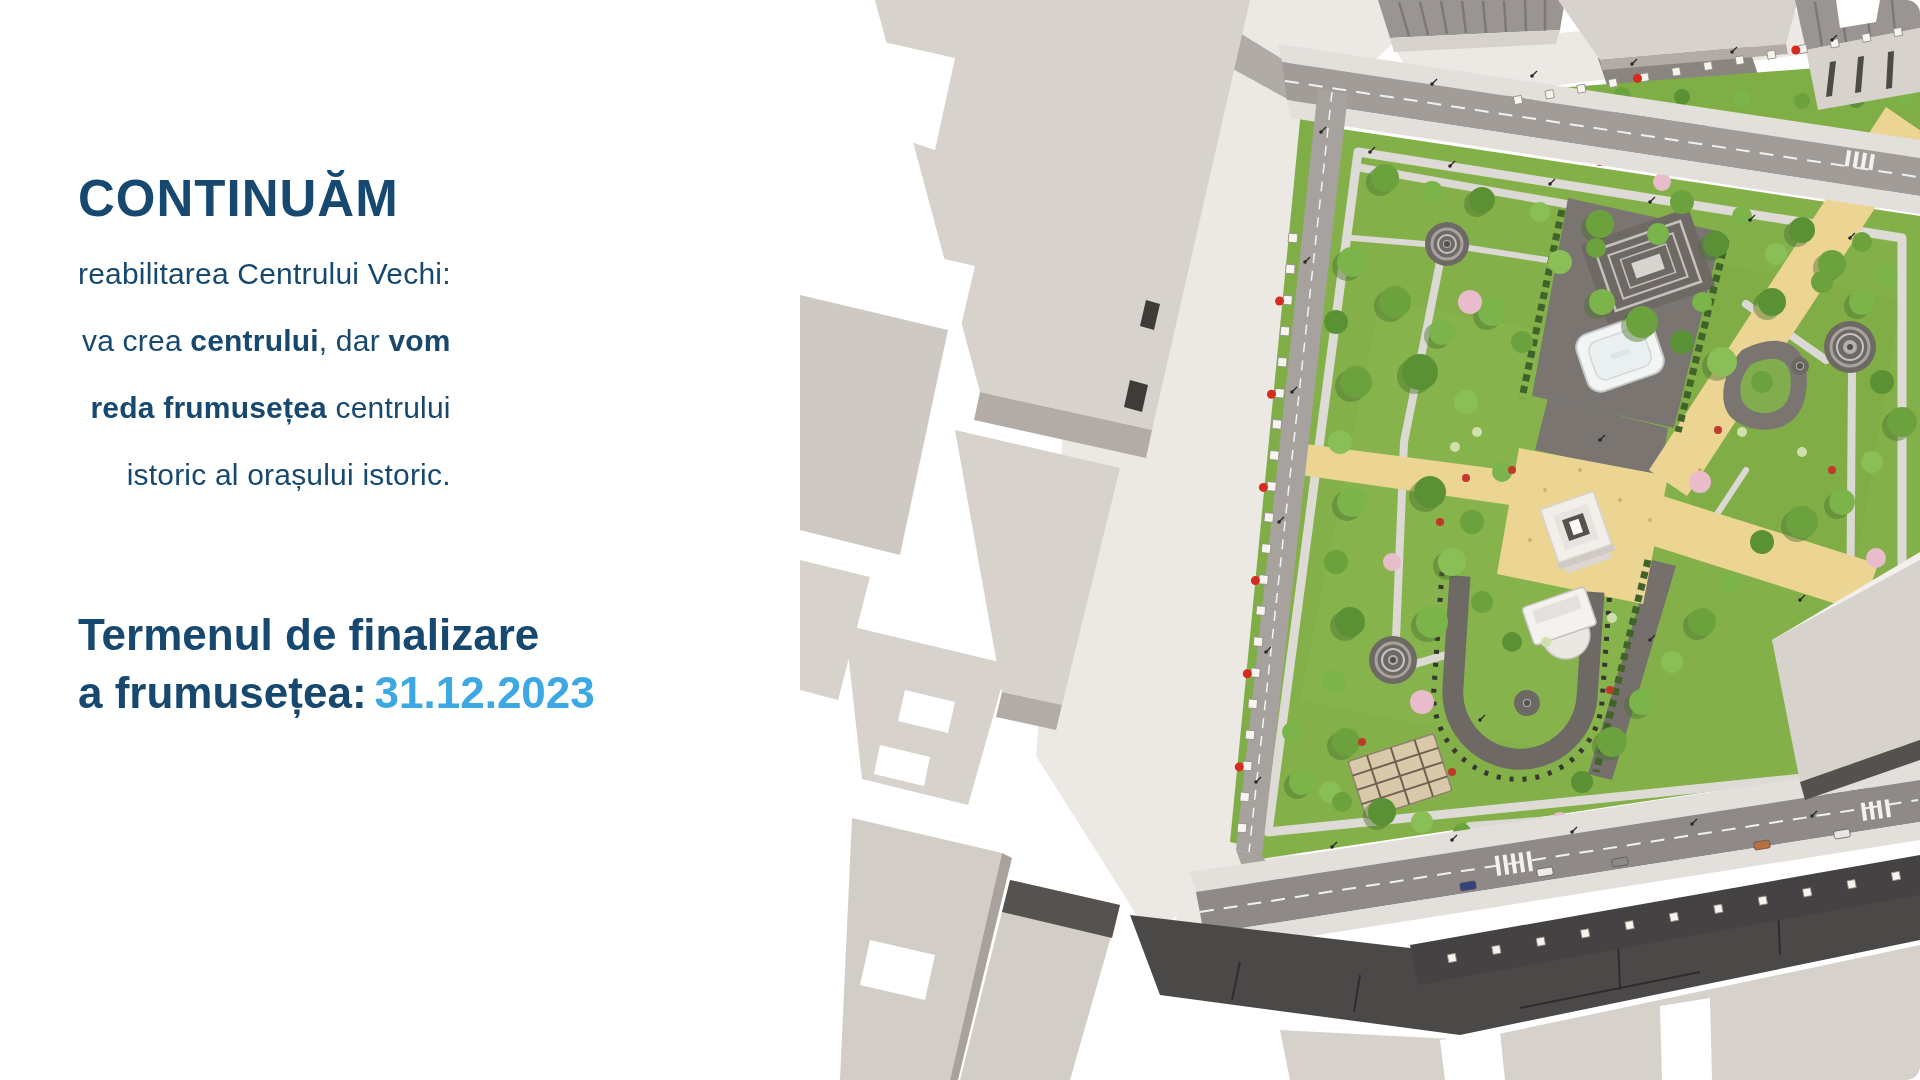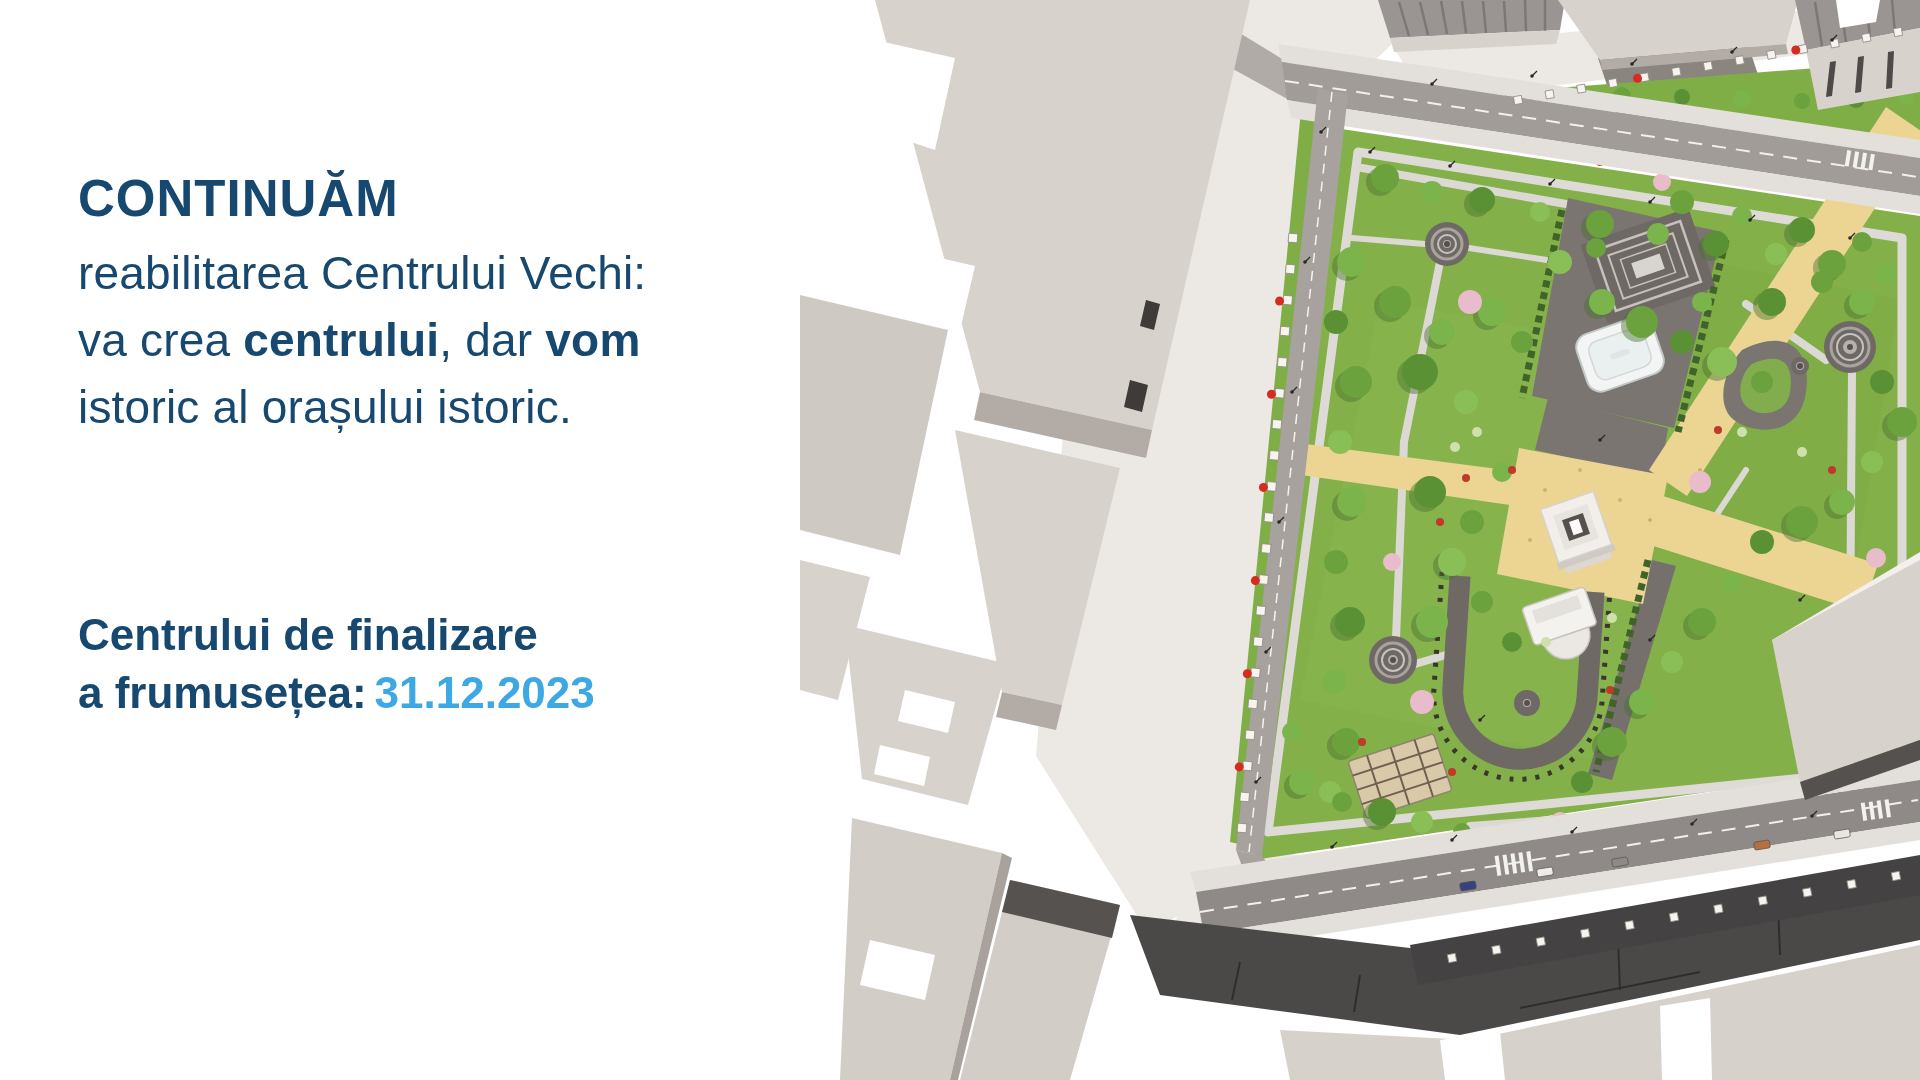--- a/index.html
+++ b/index.html
@@ -1,40 +1,41 @@
 <!DOCTYPE html>
 <html style="--navy: #17486f; --light-blue: #3da8e4;"><head>
 <meta charset="utf-8">
 <style>
   html,body{margin:0;padding:0;background:#ffffff;}
   .canvas{position:relative;width:1920px;height:1080px;overflow:hidden;background:#ffffff;
-          font-family:"Liberation Sans",sans-serif;}
+          font-family:"Liberation Sans",sans-serif;border-radius:14px;}
   .render{position:absolute;inset:0;}
   .headline{position:absolute;left:78px;top:172px;color:var(--navy,#17486f);}
   .headline .title{font-size:51px;font-weight:800;letter-spacing:1px;line-height:54px;margin-bottom:14px;}
-  .headline .line{font-size:46px;font-weight:400;line-height:67px;letter-spacing:.2px;}
+  .headline .line{font-size:30px;font-weight:400;line-height:67px;letter-spacing:.2px;text-align:right;}
   .headline .b{font-weight:800;}
   .deadline{position:absolute;left:78px;top:606px;color:var(--navy,#17486f);font-weight:800;}
   .deadline .dl{font-size:44px;line-height:58px;}
   .deadline .date{color:var(--light-blue,#3da8e4);margin-left:8px;}
 </style>
 </head>
 <body>
 
 <div class="canvas">
 
   <div class="headline">
     <div class="title">CONTINUĂM</div>
     <div class="line">reabilitarea Centrului Vechi:</div>
     <div class="line"><span>va crea </span><span class="b">centrului</span><span>, dar </span><span class="b">vom</span></div>
+    <div class="line"><span class="b">reda frumusețea</span><span> centrului</span></div>
     <div class="line">istoric al orașului istoric.</div>
   </div>
 
   <div class="deadline">
-    <div class="dl">Centrului de finalizare</div>
+    <div class="dl">Termenul de finalizare</div>
     <div class="dl"><span>a frumusețea:</span><span class="date">31.12.2023</span></div>
   </div>
 
   <svg class="render" viewBox="0 0 1920 1080" xmlns="http://www.w3.org/2000/svg">
 
     <g>
       <polygon points="1096,42 1250,0 1388,0 1392,44 1340,94 1256,858 1150,936 1036,756" fill="#ece8e4"></polygon>
       <polygon points="1200,840 1330,860 1320,930 1170,940" fill="#ece8e4"></polygon>
       <polygon points="1394,48 1920,0 1920,40 1505,92 1420,90" fill="#ece8e4"></polygon>
       <polygon points="1150,0 1186,0 1336,92 1322,118 1162,30" fill="#b0aba7"></polygon>

